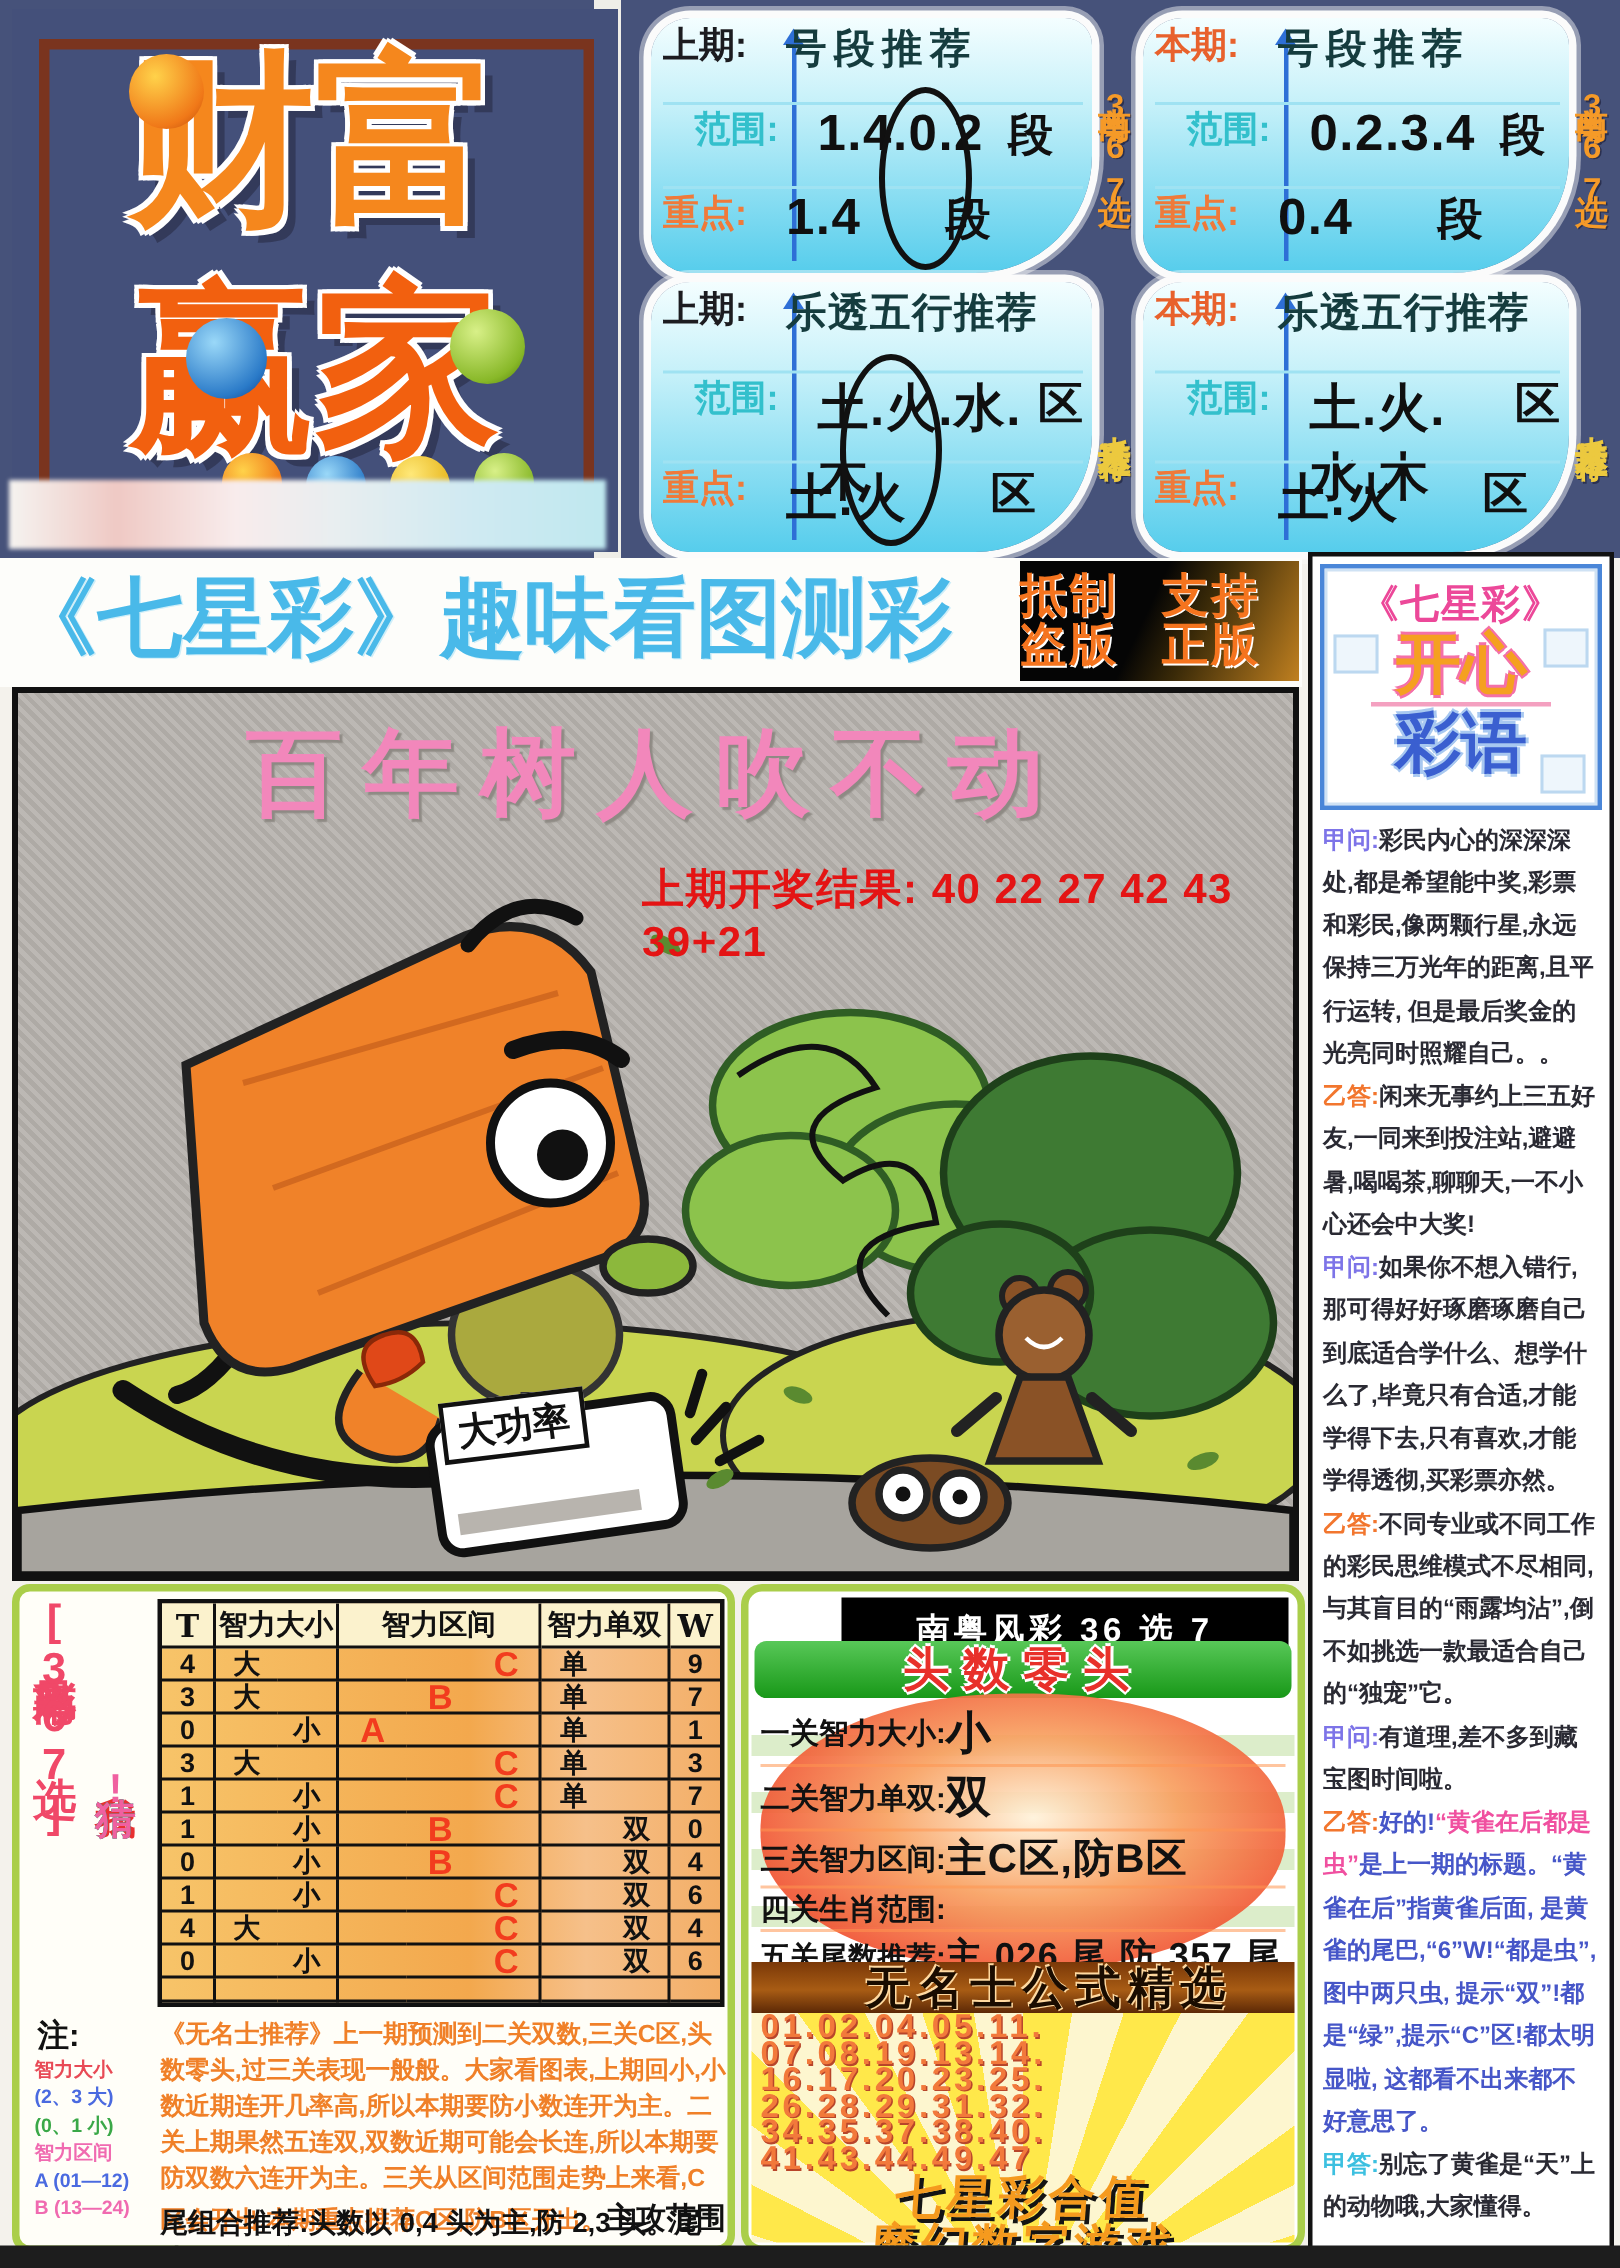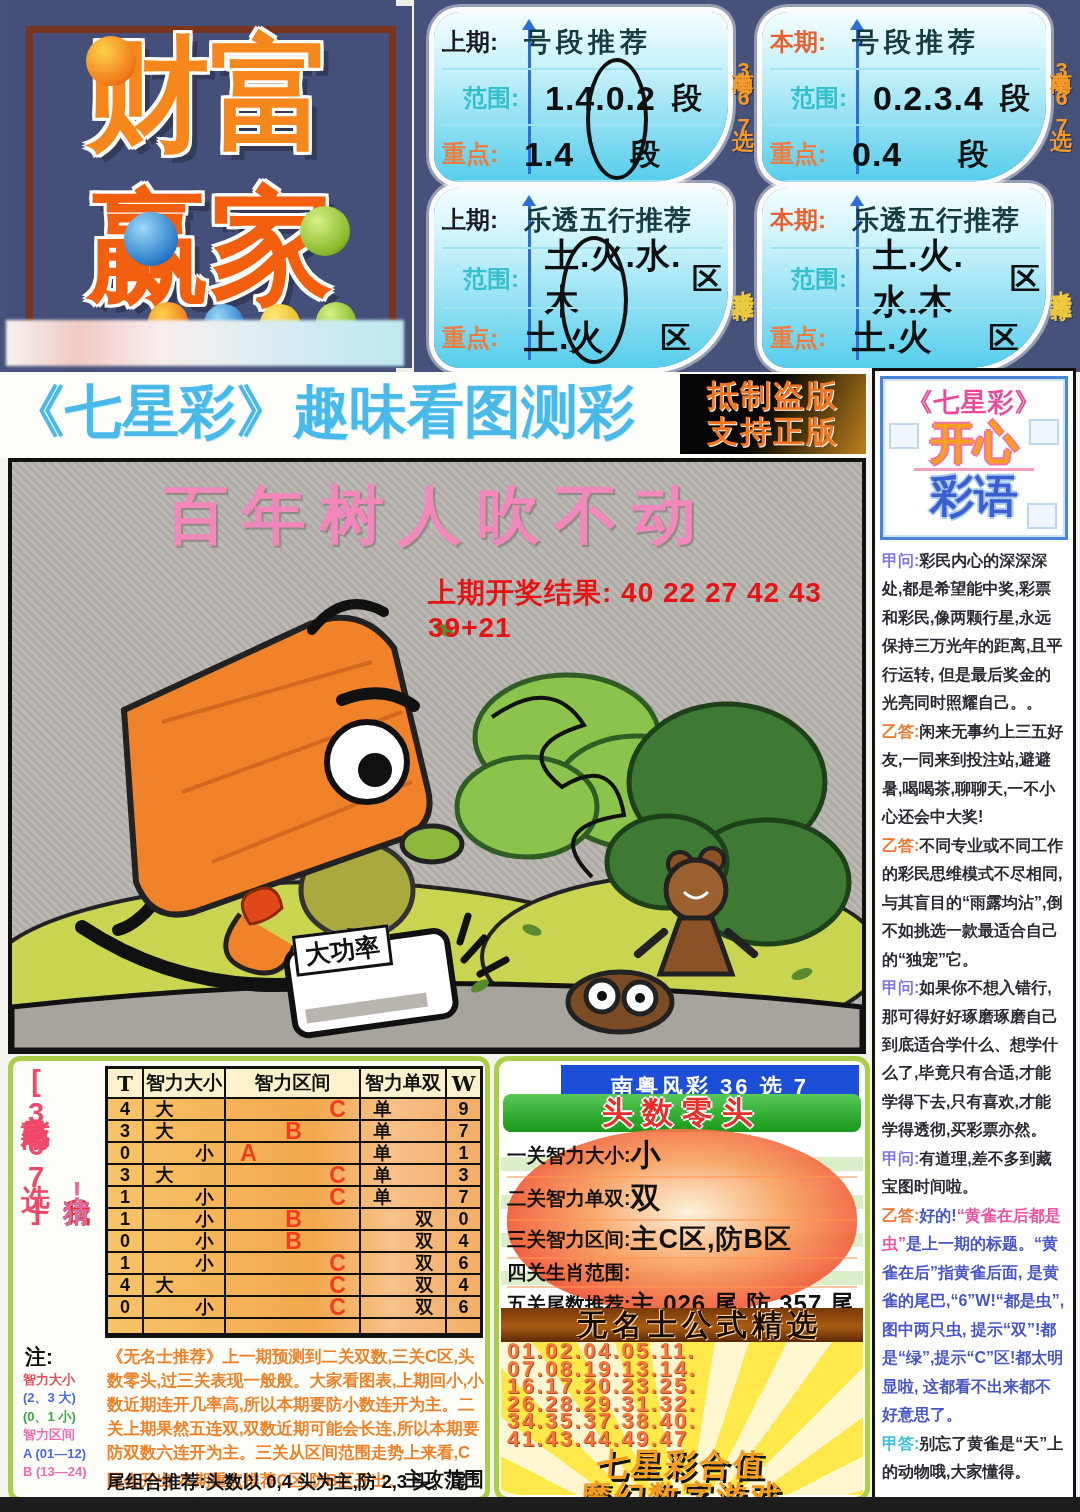--- a/index.html
+++ b/index.html
@@ -30,21 +30,21 @@
   
   .pbox{position:absolute;}
   .pb1{left:434px;top:12px;width:324px;height:170px;}
   .pb2{left:762px;top:12px;width:314px;height:170px;}
   .pb3{left:434px;top:188px;width:324px;height:180px;}
   .pb4{left:762px;top:188px;width:314px;height:180px;}
   .panel{position:absolute;left:0;top:0;right:30px;bottom:0;
          background:linear-gradient(180deg,#f4feff 0%,#c4f0f9 35%,#56cdec 100%);
          border-radius:26px 18px 78px 26px;
          box-shadow:0 0 0 5px #fbfbfb,0 0 0 8px rgba(250,250,250,.45);}
-  .prow{position:absolute;left:8px;right:6px;height:33%;display:flex;align-items:center;}
+  .prow{position:absolute;left:8px;right:6px;height:33%;display:flex;}
   .prow.r1{top:2px;}
   .prow.r2{top:33%;border-top:2px solid #9fe2f2;}
   .prow.r3{top:66%;border-top:2px solid #9fe2f2;}
   .plabel{width:82px;font-size:24px;font-weight:700;flex:none;}
   .lab-prev{color:#1c1c20;}
   .lab-cur{color:#e8612c;}
   .lab-range{color:#33c0cc;margin-left:21px;}
   .lab-key{color:#ef7a3a;}
   .ptitle{font-size:27px;font-weight:700;color:#153c3e;letter-spacing:5px;}
   .pval{font-size:34px;font-weight:800;color:#101010;letter-spacing:1px;}
@@ -59,21 +59,21 @@
   .strip-dl{color:#ecc93f;}
   .oval{position:absolute;border:4px solid #111;border-radius:50%;z-index:4;}
   .ov1{left:152px;top:46px;width:54px;height:114px;}
   .ov3{left:126px;top:48px;width:60px;height:120px;}
   
   .hdr{position:absolute;left:0;top:372px;width:868px;height:86px;background:#fdfdfa;}
   .hdr-title{position:absolute;left:8px;top:2px;font-size:57px;font-weight:800;color:#49b9e9;letter-spacing:0px;
              text-shadow:1px 1px 0 #cfeef8;}
   .antibox{position:absolute;left:680px;top:2px;width:186px;height:80px;
            background:linear-gradient(115deg,#050505 45%,#3a2a08 62%,#c08020 100%);
-           display:flex;flex-direction:column;align-items:center;justify-content:center;gap:3px;}
+           display:flex;flex-direction:row;align-items:center;justify-content:center;gap:3px;}
   .antibox div{font-size:31px;font-weight:800;color:#f5741e;letter-spacing:2px;
                text-shadow:1px 1px 0 #fff;line-height:1.05;}
   
   .cartoon{position:absolute;left:8px;top:458px;width:858px;height:596px;border:4px solid #111;box-sizing:border-box;
            background:#b7b3ae;
            background-image:repeating-linear-gradient(45deg,rgba(255,255,255,.07) 0 3px,rgba(0,0,0,.05) 3px 6px);}
   .cartoon svg{position:absolute;left:0;top:0;width:100%;height:100%;}
   .ct-title{position:absolute;left:0;right:0;top:10px;text-align:center;font-size:64px;font-weight:800;
             color:#f287bb;letter-spacing:14px;text-shadow:2px 2px 1px #8e8a84;}
   .ct-result{position:absolute;left:416px;top:112px;font-size:28px;font-weight:800;color:#e41414;letter-spacing:1px;}
@@ -122,21 +122,21 @@
   .tc{display:flex;align-items:center;justify-content:center;border-bottom:2px solid #111;
       font-size:18px;font-weight:800;color:#111;}
   .gr{border-right:2px solid #111;}
   .zn{color:#f23c1e;font-size:23px;}
   .gpara{position:absolute;left:94px;top:284px;width:378px;font-size:16.5px;line-height:1.45;font-weight:700;color:#f08028;}
   .gpara b{color:#111;font-size:20px;}
   .gtail{position:absolute;left:94px;top:408px;width:378px;font-size:18.5px;font-weight:800;color:#111;}
   
   .picks{position:absolute;left:494px;top:1056px;width:376px;height:446px;background:#fff;
          border:5px solid #aace4a;border-radius:14px;box-sizing:border-box;overflow:hidden;}
-  .pk-banner1{position:absolute;left:62px;top:4px;right:6px;height:43px;background:#1d4ed8;
+  .pk-banner1{position:absolute;left:62px;top:4px;right:6px;height:43px;background:#000000;
               display:flex;align-items:center;justify-content:center;color:#fff;font-size:22px;font-weight:800;letter-spacing:3px;}
   .pk-banner2{position:absolute;left:4px;top:33px;right:4px;height:38px;border-radius:8px;
               background:linear-gradient(180deg,#58c858,#189818);display:flex;align-items:center;justify-content:center;
               color:#e8302a;font-size:31px;font-weight:800;letter-spacing:9px;
               text-shadow:2px 0 #fff,-2px 0 #fff,0 2px #fff,0 -2px #fff;}
   .pk-blobwrap{position:absolute;left:2px;top:72px;right:2px;height:174px;
                background:repeating-linear-gradient(180deg,#ffffff 0 24px,#dcedca 24px 38px);}
   .pk-blob{position:absolute;left:6px;top:-4px;right:6px;bottom:-6px;border-radius:48%;
            background:radial-gradient(ellipse at 52% 45%,#fff2da 0%,#f8a060 38%,#f05030 75%,#e84830 100%);
            opacity:.92;}
@@ -331,22 +331,22 @@
       <div class="sq sq2"></div>
       <div class="sq sq3"></div>
       <div class="sb-small">《七星彩》</div>
       <div class="sb-line1">开心</div>
       <div class="sb-div"></div>
       <div class="sb-line2">彩语</div>
     </div>
     <div class="sb-text">
       <p><span class="qlab lab-jiawen">甲问:</span><span>彩民内心的深深深处,都是希望能中奖,彩票和彩民,像两颗行星,永远保持三万光年的距离,且平行运转, 但是最后奖金的光亮同时照耀自己。。</span></p>
       <p><span class="qlab lab-yida">乙答:</span><span>闲来无事约上三五好友,一同来到投注站,避避暑,喝喝茶,聊聊天,一不小心还会中大奖!</span></p>
+      <p><span class="qlab lab-jiawen">甲问:</span><span>如果你不想入错行,那可得好好琢磨琢磨自己到底适合学什么、想学什么了,毕竟只有合适,才能学得下去,只有喜欢,才能学得透彻,买彩票亦然。</span></p>
       <p><span class="qlab lab-yida">乙答:</span><span>不同专业或不同工作的彩民思维模式不尽相同, 与其盲目的“雨露均沾”,倒不如挑选一款最适合自己的“独宠”它。</span></p>
-      <p><span class="qlab lab-jiawen">甲问:</span><span>如果你不想入错行,那可得好好琢磨琢磨自己到底适合学什么、想学什么了,毕竟只有合适,才能学得下去,只有喜欢,才能学得透彻,买彩票亦然。</span></p>
       <p><span class="qlab lab-jiawen">甲问:</span><span>有道理,差不多到藏宝图时间啦。</span></p>
       <p class="body-blue"><span class="qlab lab-yida">乙答:</span><span>好的!</span><span class="hl-pink">“黄雀在后都是虫”</span><span>是上一期的标题。“黄雀在后”指黄雀后面, 是黄雀的尾巴,“6”W!“都是虫”, 图中两只虫, 提示“双”!都是“绿”,提示“C”区!都太明显啦, 这都看不出来都不好意思了。</span></p>
       <p><span class="qlab lab-jiada">甲答:</span><span>别忘了黄雀是“天”上的动物哦,大家懂得。</span></p>
     </div>
   </div>
 
   <div class="guess">
     <div class="vtitle">[南粤风彩36选7]</div>
     <div class="vguess">
       <span class="gc0">我</span><span class="gc1">猜</span><span class="gc2">猜</span><span class="gc3">猜</span><span class="gc4">!</span>

